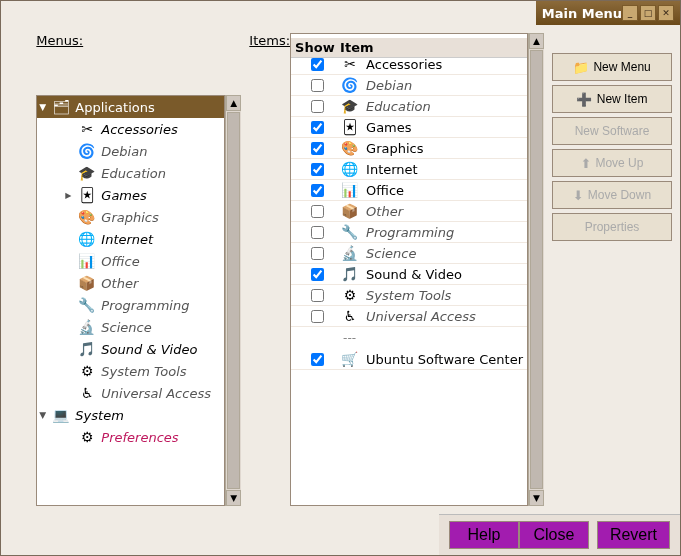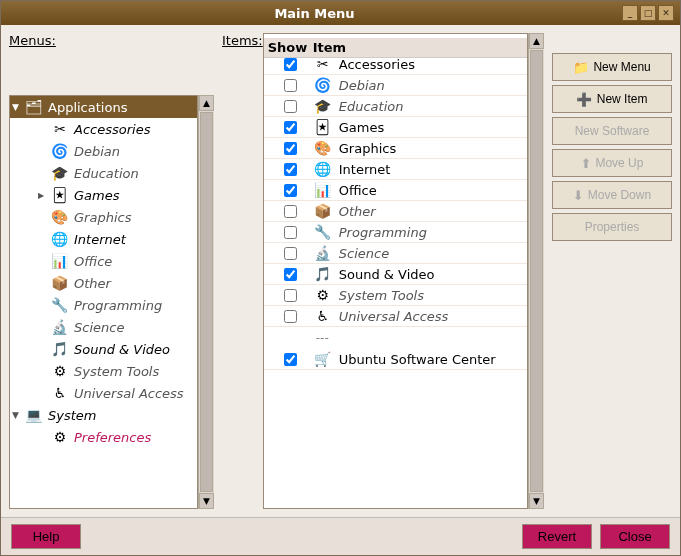--- a/index.html
+++ b/index.html
@@ -13,20 +13,21 @@
       width: 681px;
       height: 556px;
     }
     .window {
       width: 681px;
       height: 556px;
       background: #f0ebe4;
       border: 1px solid #7a6a5a;
       display: flex;
       flex-direction: column;
+      align-items: flex-end;
     }
     .titlebar {
       background: linear-gradient(to bottom, #8b6a3a, #6b4a1a);
       color: white;
       text-align: center;
       padding: 4px 0;
       font-weight: bold;
       font-size: 13px;
       display: flex;
       align-items: center;
@@ -205,25 +206,25 @@
     .action-btn .btn-icon { font-size: 13px; }
     .footer-bar {
       display: flex;
       justify-content: space-between;
       align-items: center;
       padding: 6px 10px;
       border-top: 1px solid #bbb;
       background: #e8e0d8;
     }
     .footer-btn {
-      background: #be185d;
+      background: #a21caf;
       border: 1px solid #9a8a7a;
       padding: 4px 12px;
       cursor: pointer;
-      font-size: 13px;
+      font-size: 16px;
       min-width: 70px;
       text-align: center;
     }
     .scrollbar-stub {
       width: 16px;
       background: #e0d8d0;
       border-left: 1px solid #b0a898;
       display: flex;
       flex-direction: column;
     }
@@ -542,20 +543,20 @@
     </div>
 
   </div>
 
   <div class="footer-bar">
     <button class="footer-btn">
       <span>Help</span>
     </button>
     <div style="display:flex;gap:8px">
       <button class="footer-btn">
+        <span>Close</span>
+      </button>
+      <button class="footer-btn">
         <span>Revert</span>
-      </button>
-      <button class="footer-btn">
-        <span>Close</span>
       </button>
     </div>
   </div>
 </div>
 
 </body></html>

